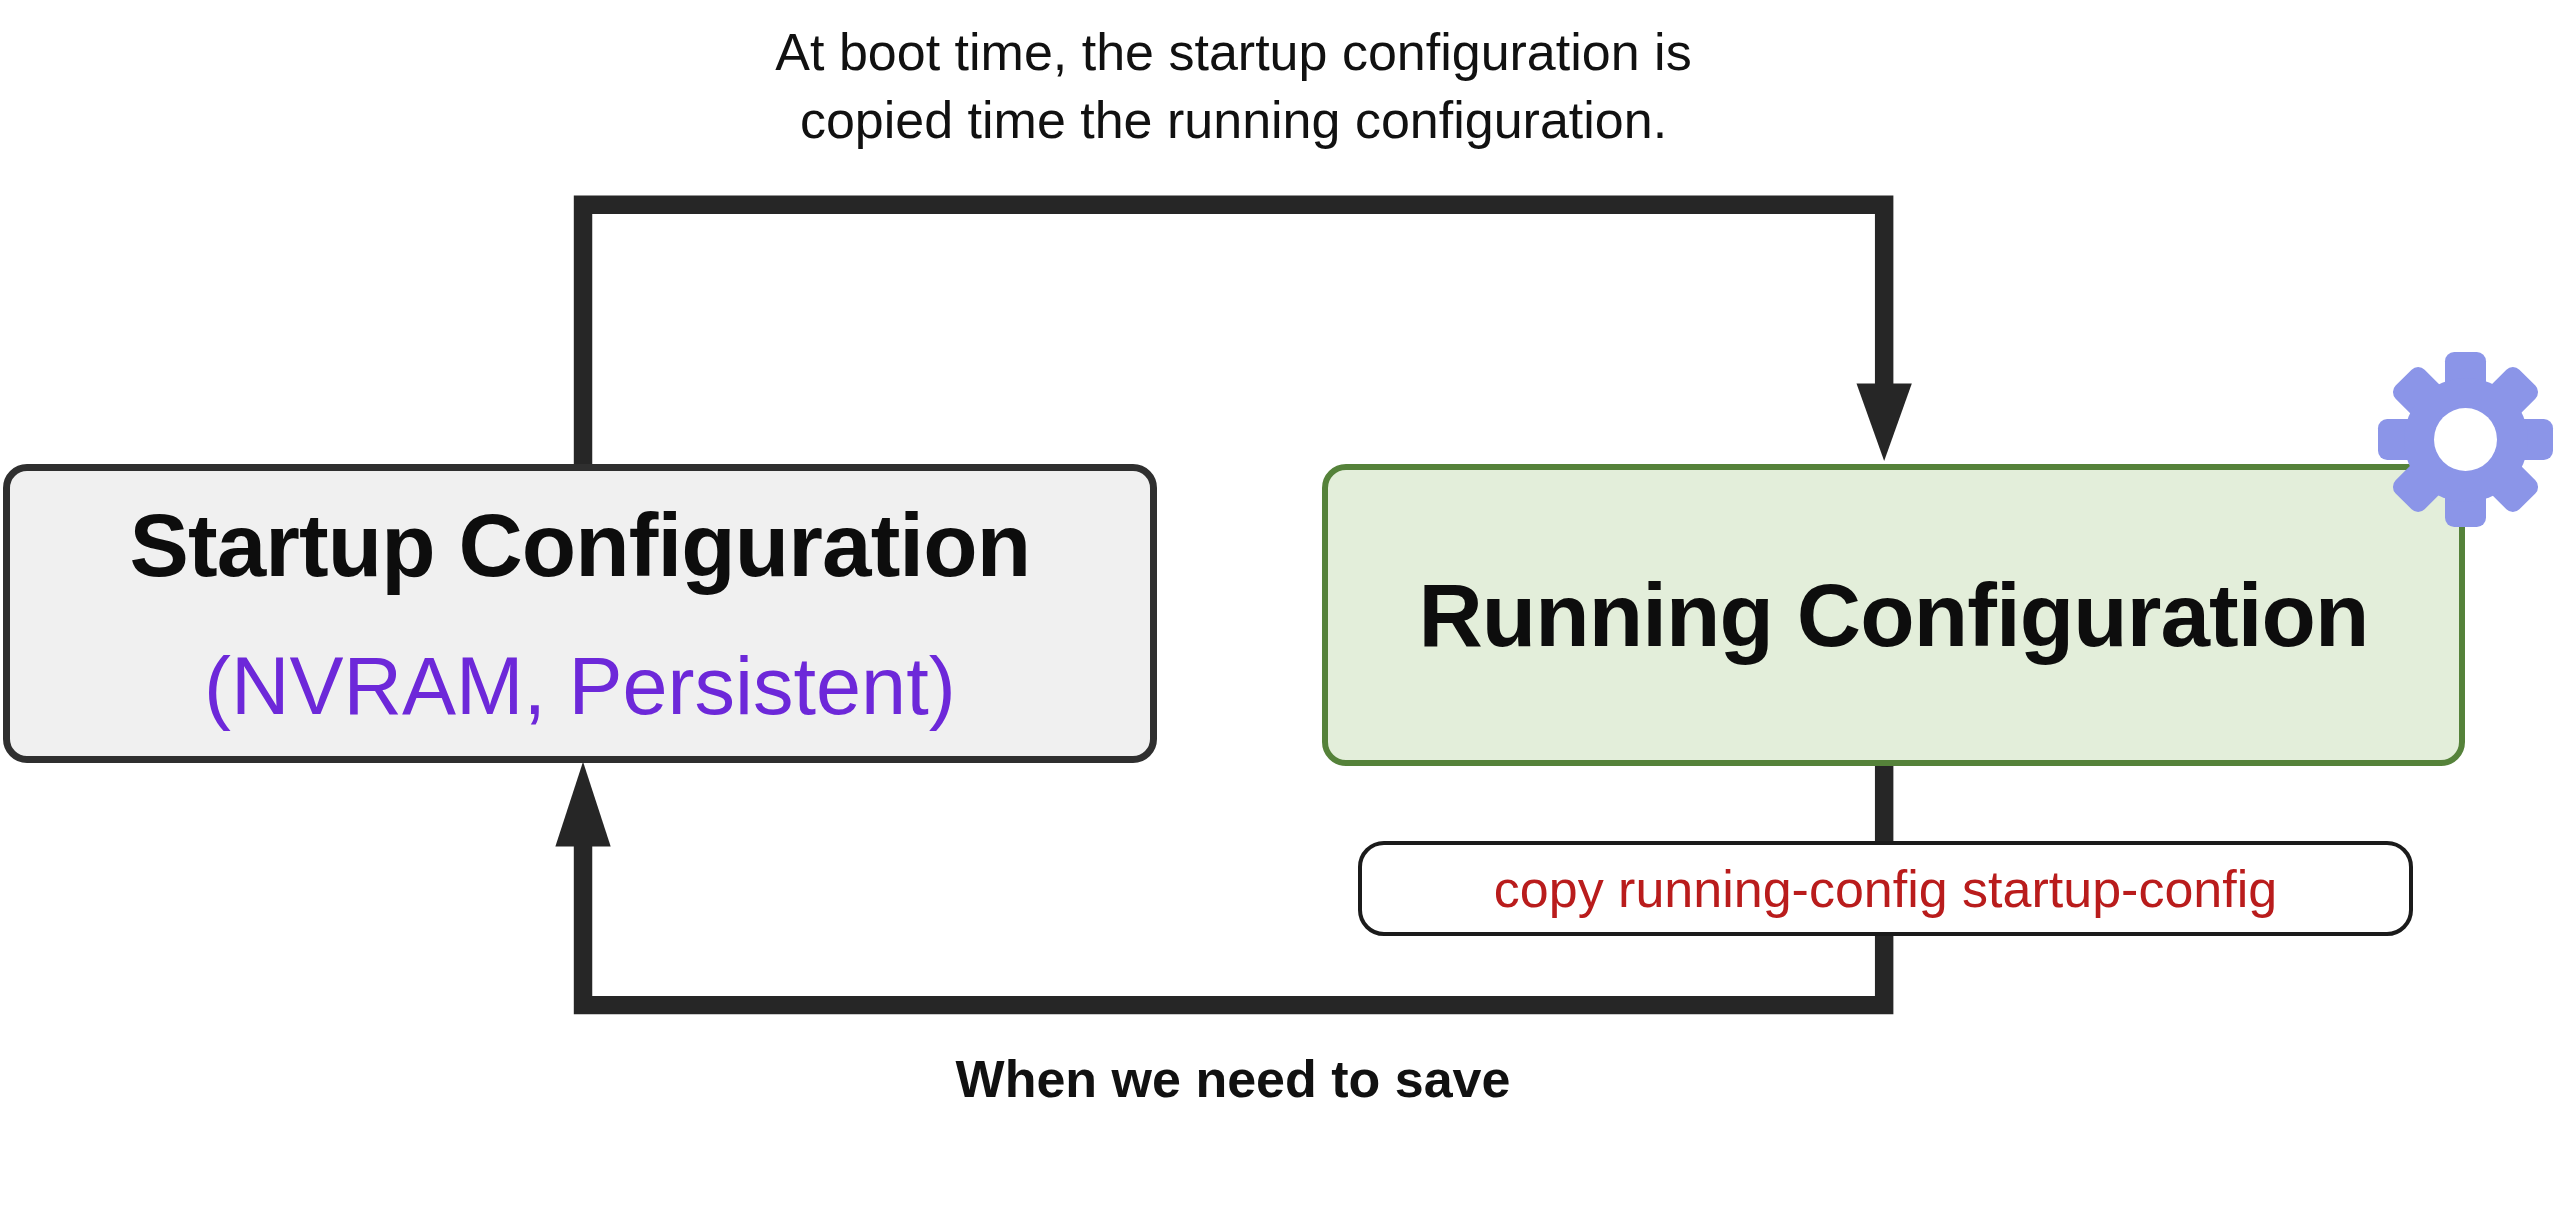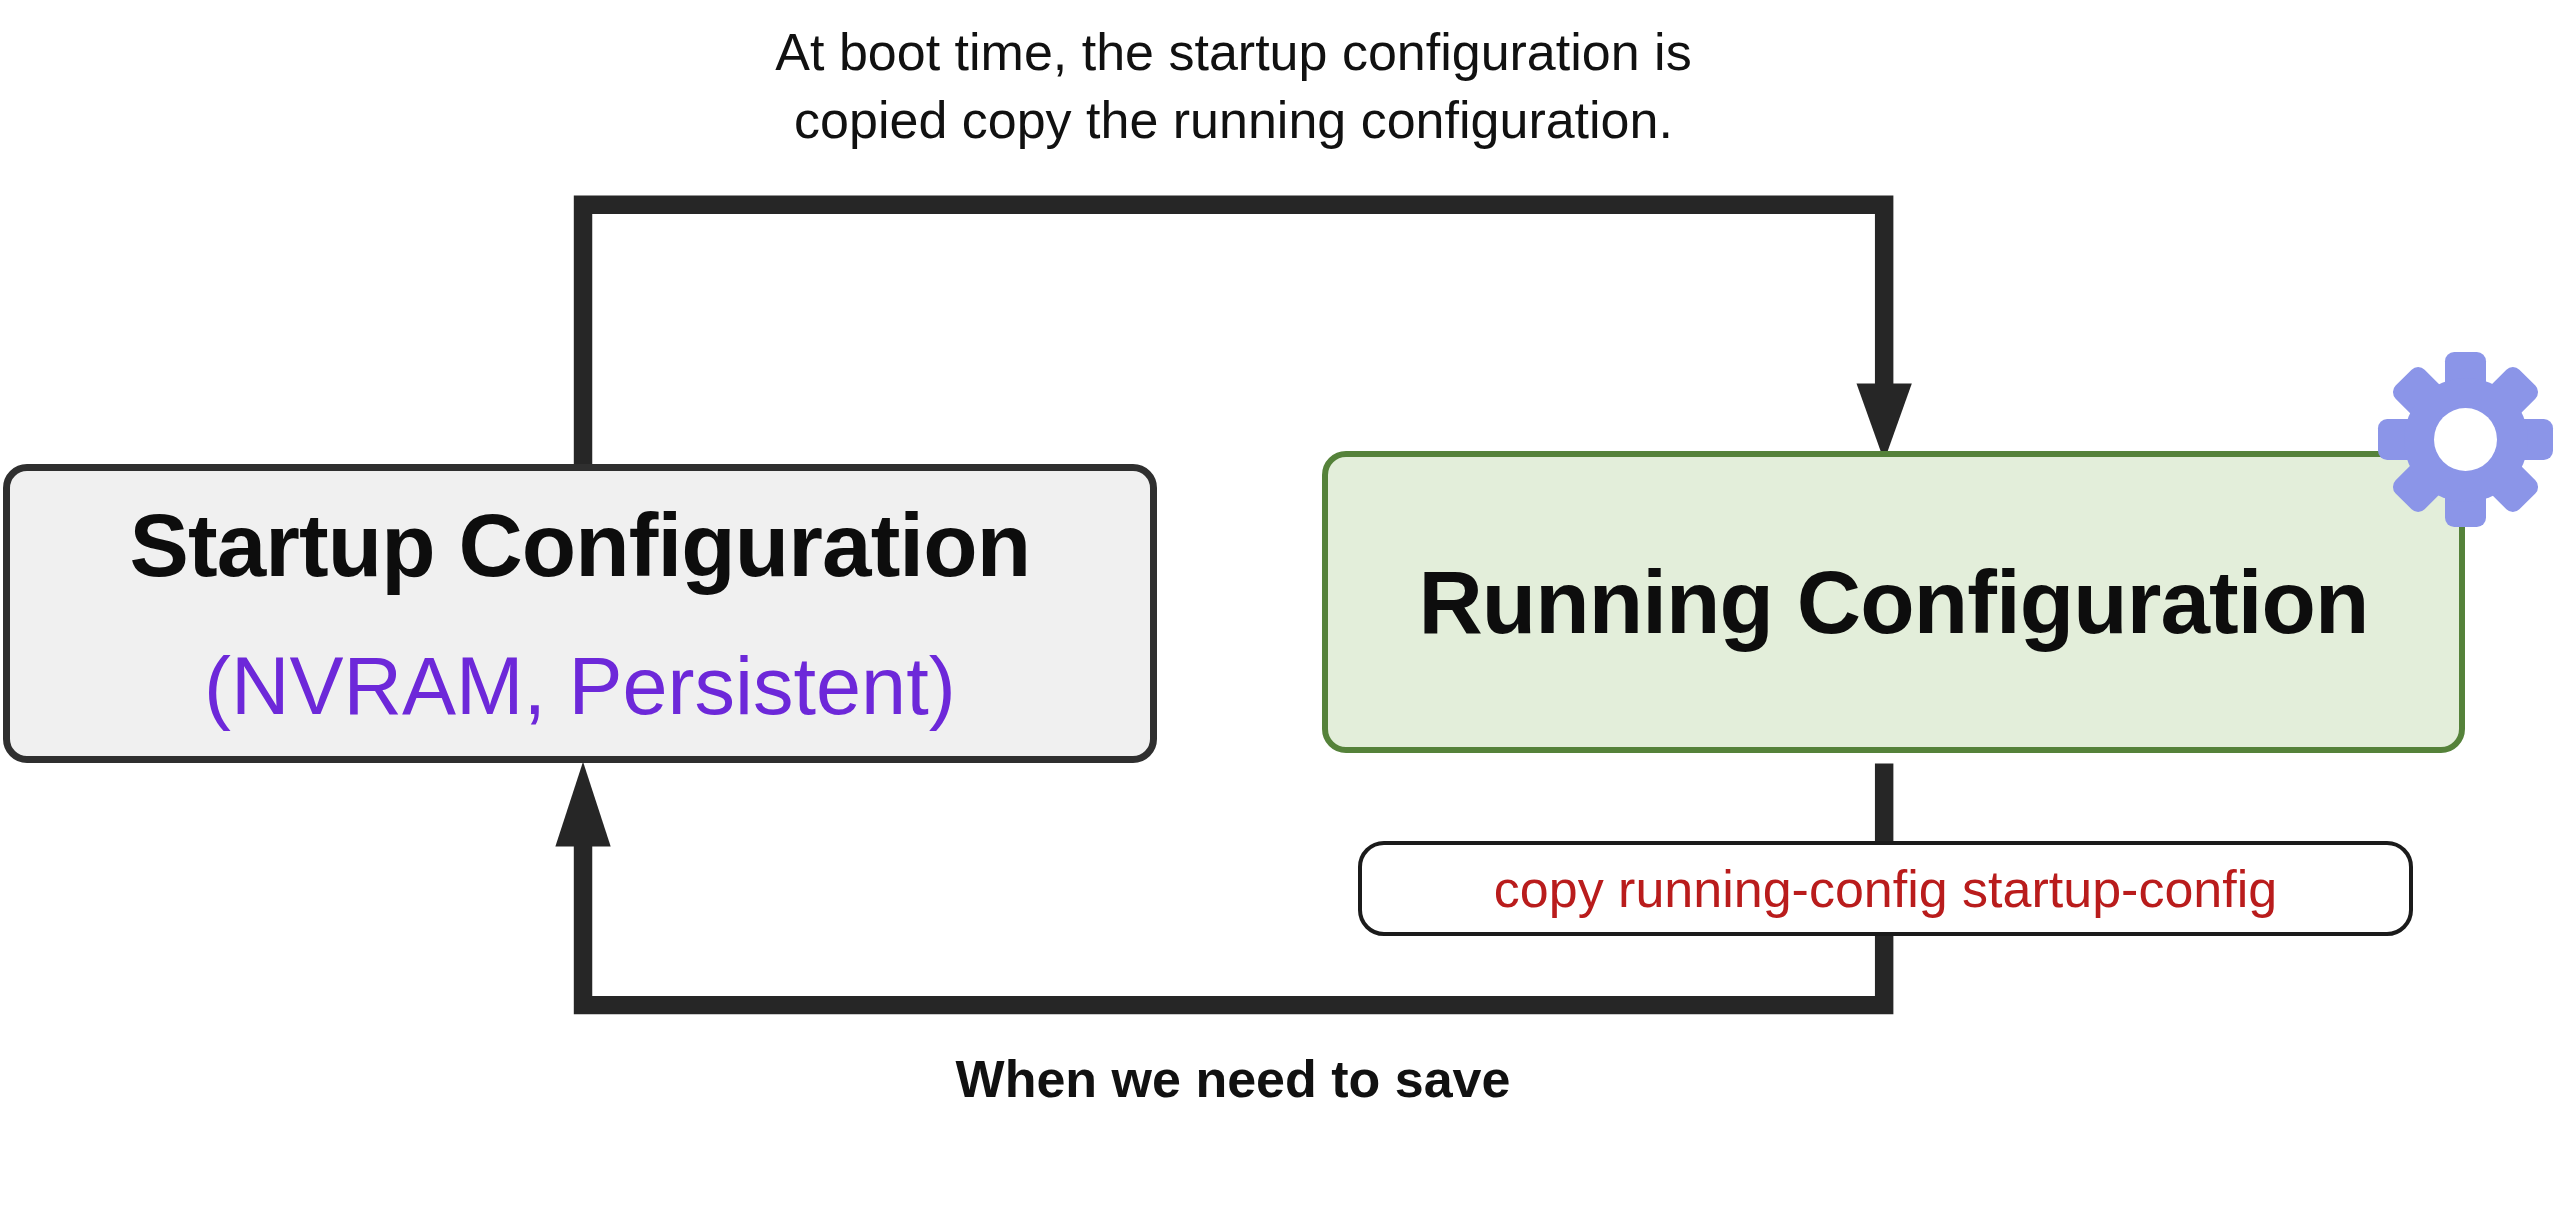--- a/index.html
+++ b/index.html
@@ -47,21 +47,21 @@
     text-align: center;
   }
   .box-startup {
     left: 2.8px; top: 464px;
     width: 1154px; height: 299px;
     background: #f0f0f0;
     border: 7.4px solid #2f2f2f;
     gap: 44px;
   }
   .box-running {
-    left: 1322px; top: 451px;
+    left: 1322px; top: 464px;
     width: 1143px; height: 302px;
     background: #e3eeda;
     border: 6.5px solid #55823a;
   }
   .box-title {
     font-size: 89px;
     font-weight: 700;
     line-height: 101px;
     letter-spacing: -0.9px;
     color: #0d0d0d;
@@ -129,21 +129,21 @@
 
   <svg class="arrow-layer" viewBox="0 0 2793 1310" xmlns="http://www.w3.org/2000/svg">
     <path d="M 632 505 L 632 222 L 2043 222 L 2043 420" fill="none" stroke="#262626" stroke-width="20"></path>
     <polygon points="2013,416 2073,416 2043,500" fill="#262626"></polygon>
     <path d="M 2043 828 L 2043 1090 L 632 1090 L 632 916" fill="none" stroke="#262626" stroke-width="20"></path>
     <polygon points="602,918 662,918 632,826" fill="#262626"></polygon>
   </svg>
 
   <div class="caption caption-boot">
     <div>At boot time, the startup configuration is</div>
-    <div>copied copy the running configuration.</div>
+    <div>copied time the running configuration.</div>
   </div>
 
   <div class="node-box box-startup">
     <div class="box-title">Startup Configuration</div>
     <div class="box-subtitle">(NVRAM, Persistent)</div>
   </div>
 
   <div class="node-box box-running">
     <div class="box-title">Running Configuration</div>
   </div>

